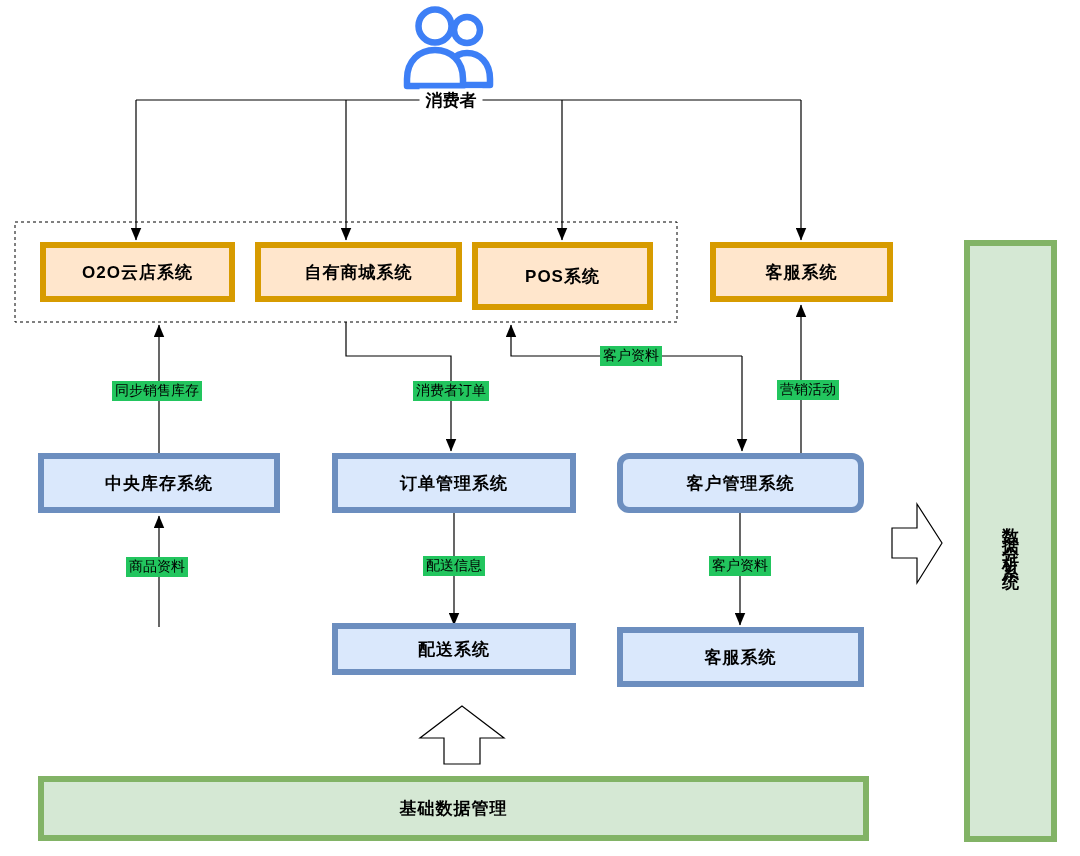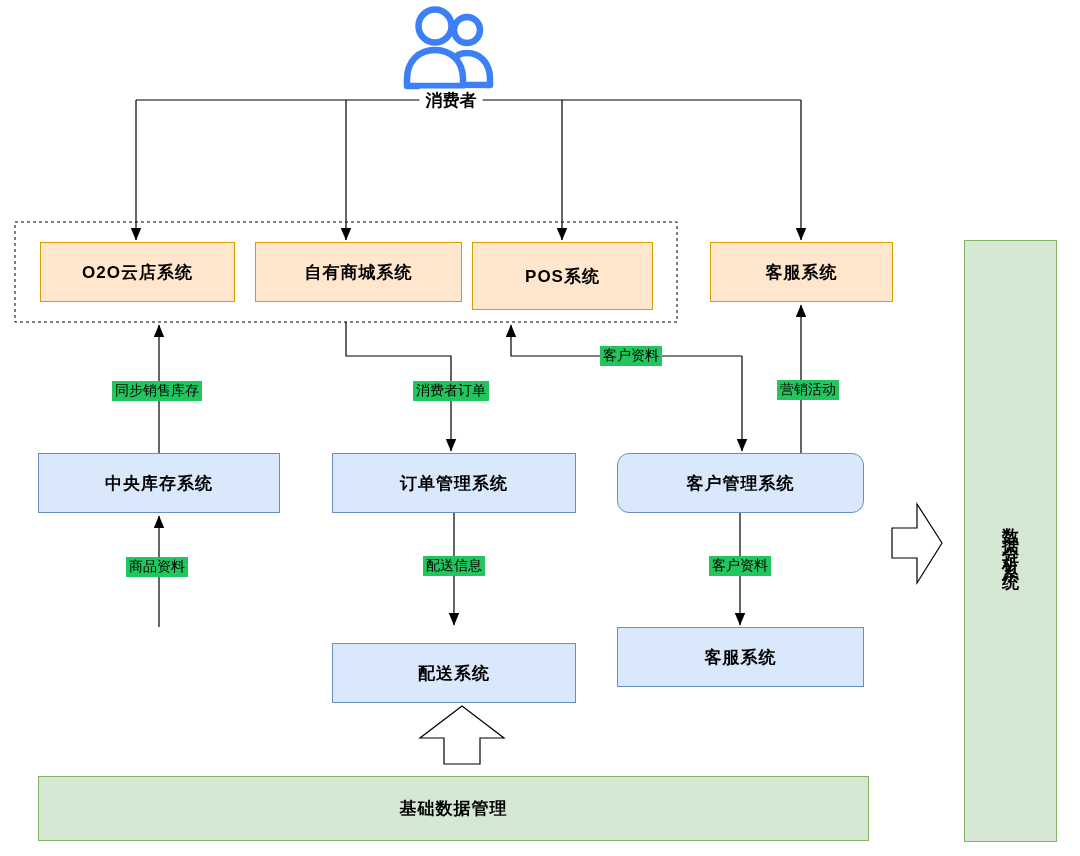--- a/index.html
+++ b/index.html
@@ -6,21 +6,21 @@
   .stage {
     position:relative; width:1080px; height:856px; background:#ffffff;
     font-family:"Liberation Sans","DejaVu Sans",sans-serif; color:#000;
     overflow:hidden;
   }
   .layer { position:absolute; left:0; top:0; z-index:1; }
   .node {
     position:absolute; box-sizing:border-box; z-index:2;
     display:flex; align-items:center; justify-content:center;
     font-size:17px; font-weight:600; letter-spacing:1px;
-    border:1px solid #7f1d1d; text-align:center;
+    border:6px solid #7f1d1d; text-align:center;
   }
   .orange { background:#ffe6cc; border-color:#d79b00; }
   .blue   { background:#dae8fc; border-color:#6c8ebf; }
   .green  { background:#d5e8d4; border-color:#82b366; }
   .vtext  {
     writing-mode:vertical-rl; text-orientation:upright;
     letter-spacing:9px; font-size:17px; font-weight:600;
   }
   .edge-label {
     position:absolute; z-index:3; transform:translate(-50%,-50%);
@@ -88,21 +88,21 @@
 
   <div class="node orange" style="left:40px;  top:242px; width:195px; height:60px;">O2O云店系统</div>
   <div class="node orange" style="left:255px; top:242px; width:207px; height:60px;">自有商城系统</div>
   <div class="node orange" style="left:472px; top:242px; width:181px; height:68px;">POS系统</div>
   <div class="node orange" style="left:710px; top:242px; width:183px; height:60px;">客服系统</div>
 
   <div class="node blue" style="left:38px;  top:453px; width:242px; height:60px;">中央库存系统</div>
   <div class="node blue" style="left:332px; top:453px; width:244px; height:60px;">订单管理系统</div>
   <div class="node blue" style="left:617px; top:453px; width:247px; height:60px;border-radius:12px;">客户管理系统</div>
 
-  <div class="node blue" style="left:332px; top:643px; width:244px; height:60px;">配送系统</div>
+  <div class="node blue" style="left:332px; top:623px; width:244px; height:52px;">配送系统</div>
   <div class="node blue" style="left:617px; top:627px; width:247px; height:60px;">客服系统</div>
 
   <div class="node green" style="left:38px; top:776px; width:831px; height:65px;">基础数据管理</div>
   <div class="node green vtext" style="left:964px; top:240px; width:93px; height:602px;">数据分析系统</div>
 
   <div class="edge-label" style="left:157px; top:391px;">同步销售库存</div>
   <div class="edge-label" style="left:451px; top:391px;">消费者订单</div>
   <div class="edge-label" style="left:631px; top:356px;">客户资料</div>
   <div class="edge-label" style="left:808px; top:390px;">营销活动</div>
   <div class="edge-label" style="left:157px; top:567px;">商品资料</div>

